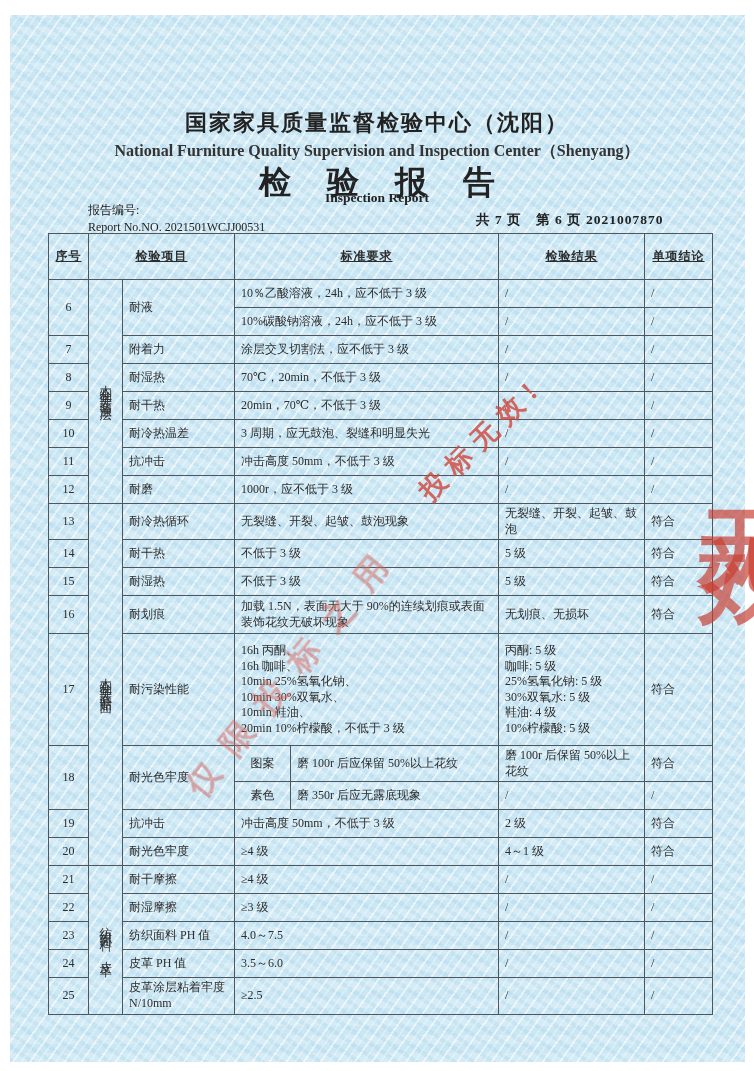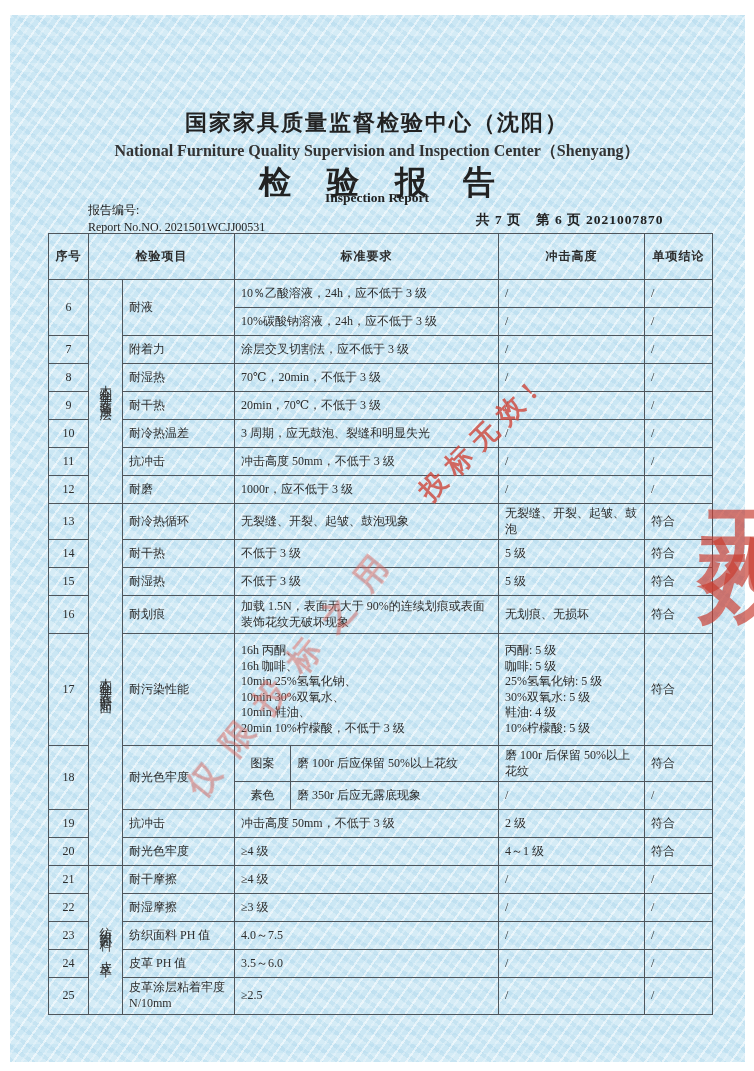--- a/index.html
+++ b/index.html
@@ -29,21 +29,21 @@
   table.rpt{
     position:absolute;left:48px;top:233px;width:664px;
     border-collapse:collapse;table-layout:fixed;
   }
   table.rpt td{
     border:1px solid #4f565c;
     font-size:12px;line-height:1.3;color:#2d2d2d;
     padding:2px 6px;vertical-align:middle;
     overflow:hidden;
   }
-  td.hd{text-align:center;font-size:13px;font-weight:bold;letter-spacing:1px;}
+  td.hd{text-align:center;font-size:13px;font-weight:bold;letter-spacing:1px;text-decoration:underline;}
   td.no{text-align:center;font-size:12.5px;padding:2px 2px;}
   td.grp{padding:4px 0;text-align:center;vertical-align:middle;}
   .vert{
     display:inline-block;writing-mode:vertical-rl;text-orientation:upright;
     font-size:12.5px;letter-spacing:4px;color:#2d2d2d;
   }
   td.std,td.res{padding-left:8px;margin-left:31px;}
   td.sub{text-align:center;padding:2px 3px;}
   td.con{padding-left:10px;}
   .pre{white-space:pre-line;}
@@ -91,21 +91,21 @@
       <col style="width:56px">
         <col style="width:208px">
         <col style="width:146px">
         <col style="width:68px">
     </colgroup>
     <tbody>
       <tr style="height:46px">
         <td class="hd">序号</td>
         <td class="hd" colspan="2">检验项目</td>
         <td class="hd" colspan="2">标准要求</td>
-        <td class="hd">冲击高度</td>
+        <td class="hd">检验结果</td>
         <td class="hd">单项结论</td>
       </tr>
 
       <tr style="height:28px">
         <td class="no" rowspan="2">6</td>
         <td class="grp" rowspan="8"><span class="vert">木制件表面涂层</span></td>
         <td rowspan="2">耐液</td>
         <td class="std" colspan="2">10％乙酸溶液，24h，应不低于 3 级</td>
         <td class="res">/</td>
         <td class="con">/</td>

